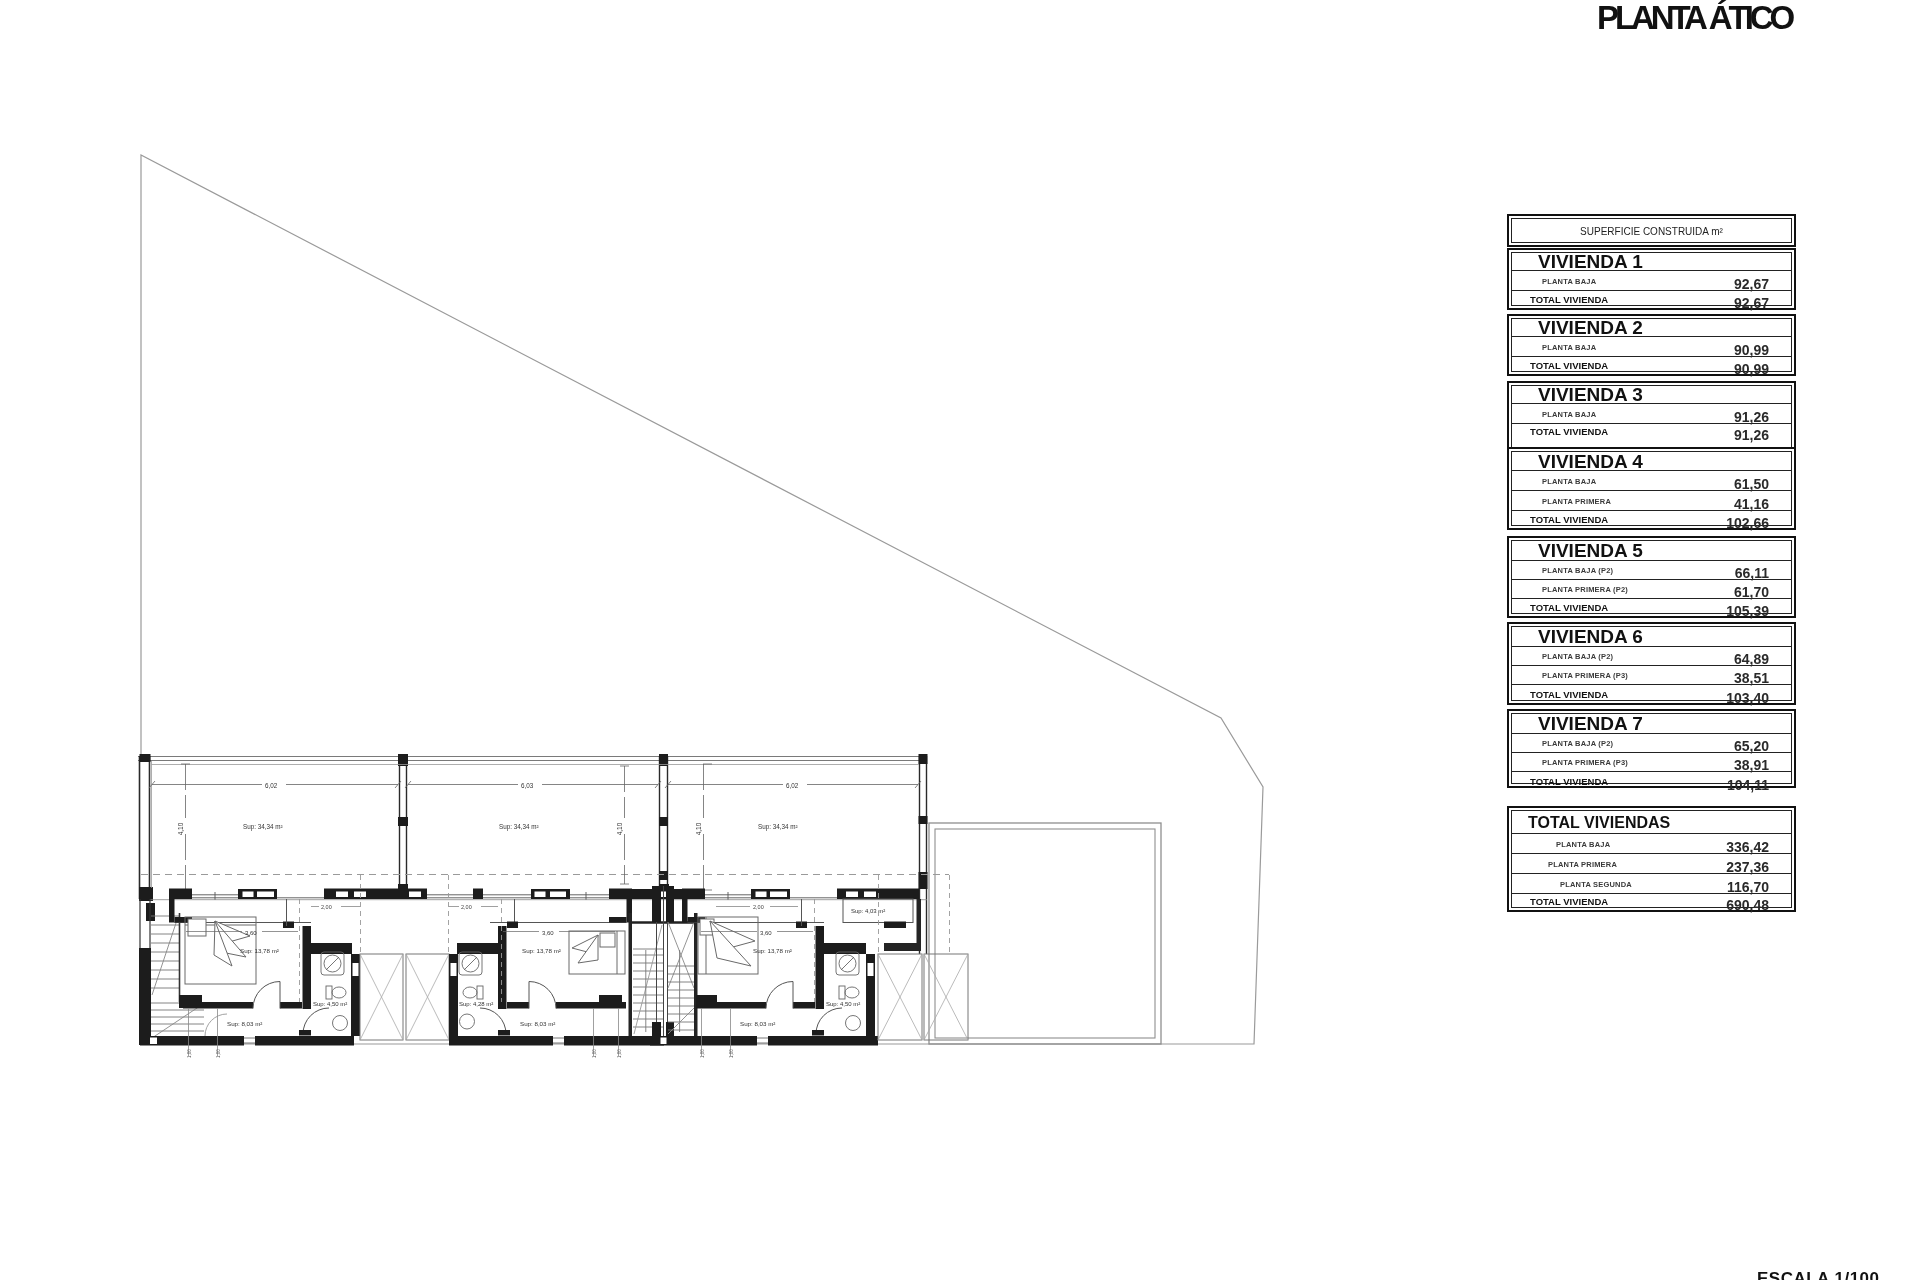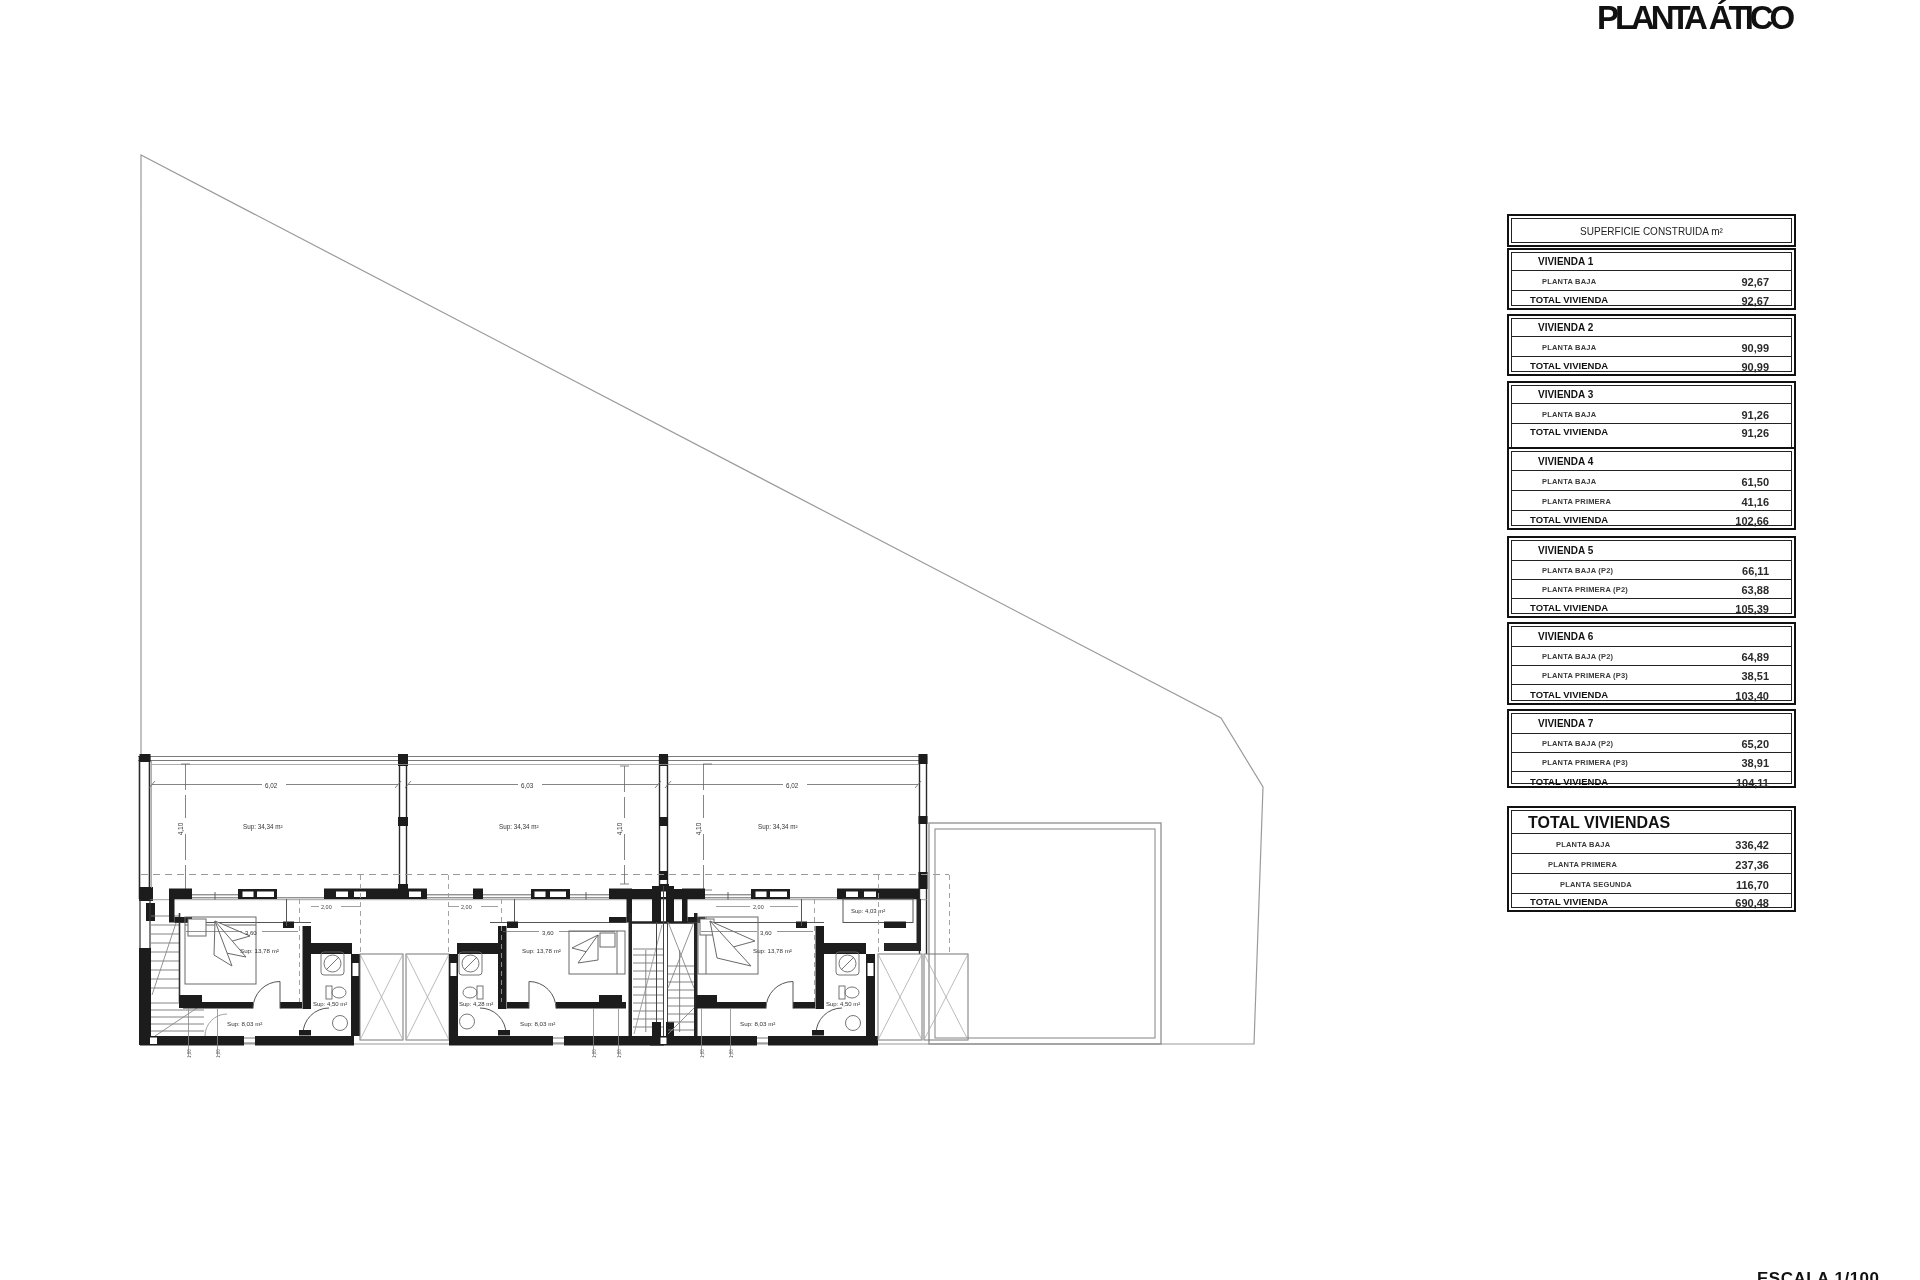--- a/index.html
+++ b/index.html
@@ -3,23 +3,23 @@
 <meta charset="utf-8">
 <style>
   html,body{margin:0;padding:0;background:#fff;width:1920px;height:1280px;overflow:hidden;}
   *{box-sizing:border-box;}
   body{font-family:"Liberation Sans", sans-serif;}
   #page{position:relative;width:1920px;height:1280px;background:#ffffff;}
   .blk{position:absolute;left:1507px;width:289px;border:2px solid #111;background:#fff;}
   .blki{position:absolute;left:2px;right:2px;top:2px;bottom:2px;border:1px solid #222;}
   .trow{position:relative;border-bottom:1px solid #222;}
   .trow:last-child{border-bottom:none;}
-  .vtitle{font-weight:bold;font-size:10px;color:#111;padding-left:26px;letter-spacing:0px;}
+  .vtitle{font-weight:bold;font-size:19px;color:#111;padding-left:26px;letter-spacing:0px;}
   .lab{position:absolute;left:30px;font-size:7.5px;color:#3a3a3a;font-weight:bold;letter-spacing:0.2px;}
-  .val{position:absolute;right:22px;font-size:11px;color:#2a2a2a;font-weight:bold;}
+  .val{position:absolute;right:22px;font-size:14px;color:#2a2a2a;font-weight:bold;}
   .tlab{position:absolute;left:18px;font-size:9.5px;font-weight:bold;color:#111;}
 </style>
 </head>
 <body>
 <div id="page">
 
 <svg id="plan" width="1920" height="1280" viewBox="0 0 1920 1280" style="position:absolute;left:0;top:0;" fill="none">
 
 <g stroke="#9a9a9a" stroke-width="1.2">
   <polyline points="141,756 141,155 1221,718 1263,787 1254,1044 140,1044"></polyline>
@@ -675,21 +675,21 @@
 
 <div class="blk" style="top:536px;height:82px;">
   <div class="blki">
     <div class="trow vtitle" style="height:20px;line-height:20px;">VIVIENDA 5</div>
     <div class="trow" style="height:19px;">
           <span class="lab" style="top:5px;">PLANTA BAJA (P2)</span>
           <span class="val" style="top:4px;">66,11</span>
         </div>
     <div class="trow" style="height:19px;">
           <span class="lab" style="top:5px;">PLANTA PRIMERA (P2)</span>
-          <span class="val" style="top:4px;">63,88</span>
+          <span class="val" style="top:4px;">61,70</span>
         </div>
     <div class="trow" style="height:18px;">
           <span class="tlab" style="top:3px;">TOTAL VIVIENDA</span>
           <span class="val" style="top:4px;">105,39</span>
         </div>
   </div>
 </div>
 
 <div class="blk" style="top:622px;height:83px;">
   <div class="blki">

